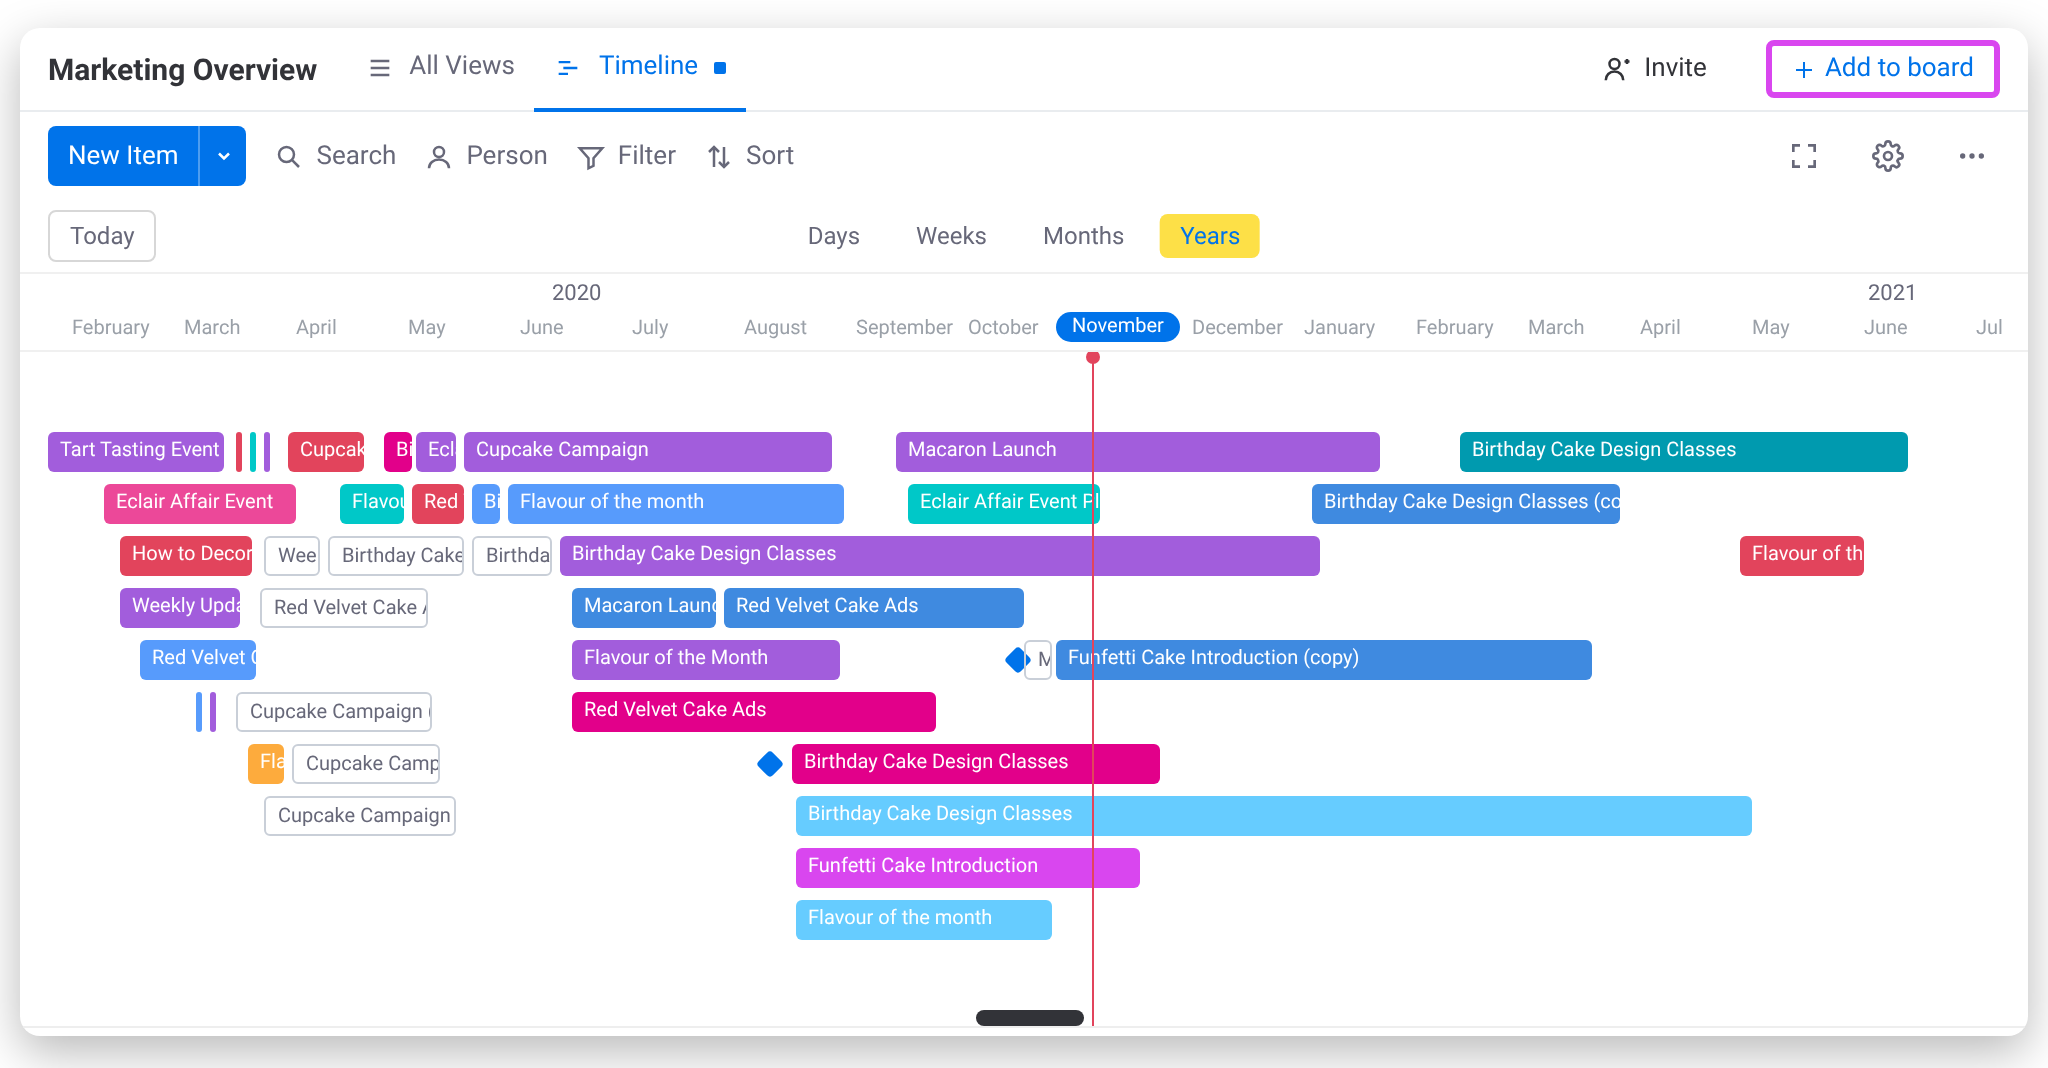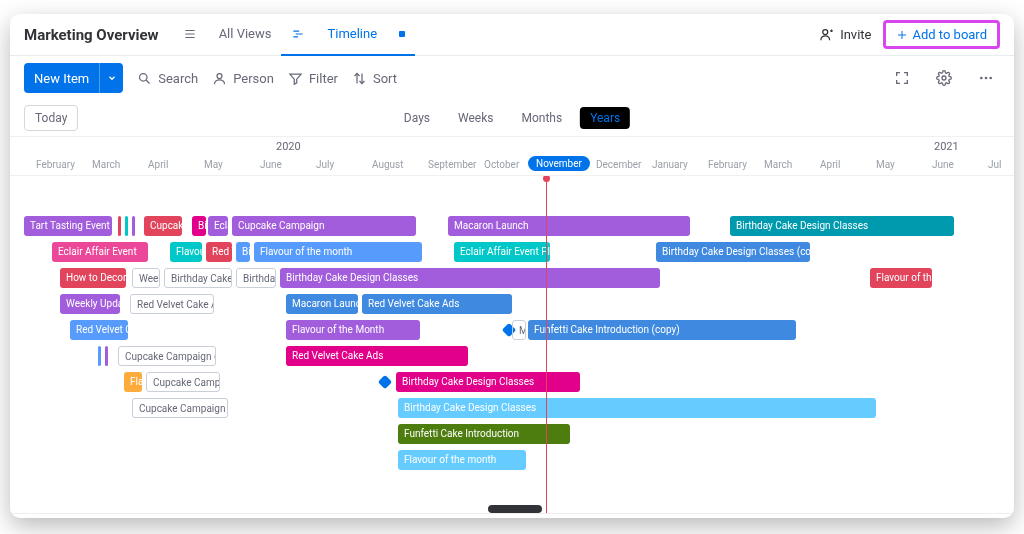--- a/index.html
+++ b/index.html
@@ -1,42 +1,42 @@
 <!DOCTYPE html>
 <html><head>
 <meta charset="utf-8">
 <style>
   * { box-sizing: border-box; margin: 0; padding: 0; font-family: -apple-system, BlinkMacSystemFont, "Segoe UI", Roboto, Helvetica, Arial, sans-serif; }
   body { background: #fff; width: 1024px; height: 534px; overflow: hidden; position: relative; }
   .app { width:1004px; height:504px; margin:14px auto 0 auto; background:#fff; border-radius:10px; box-shadow:0 8px 24px rgba(0,0,0,0.28); position:relative; overflow:hidden; }
   
   .topbar { display:flex; align-items:center; height:42px; padding:0 14px; border-bottom:1px solid #e9ecef; font-size:13px; color:#323338; }
   .board-title { font-weight:700; font-size:15px; margin-right:14px; }
-  .view-tab { display:flex; align-items:center; gap:22px; height:42px; padding:0 10px; color:#676879; cursor:pointer; border-bottom:2px solid transparent; }
+  .view-tab { display:flex; align-items:center; gap:8px; height:42px; padding:0 10px; color:#676879; cursor:pointer; border-bottom:2px solid transparent; }
   .view-tab.active { color:#0073ea; border-bottom-color:#0073ea; }
   .view-tab .pin { width:6px;height:6px;background:#676879;display:inline-block;border-radius:1px;}
   .view-tab.active .pin{background:#0073ea;}
   .spacer { flex:1; }
-  .top-right { display:flex; align-items:center; gap:12px; }
+  .top-right { display:flex; align-items:center; gap:30px; }
   .invite { display:flex; align-items:center; gap:6px; font-size:13px; color:#323338; cursor:pointer; }
   .add-board { display:flex; align-items:center; gap:4px; border:3px solid #d946ef; color:#0073ea; font-size:13px; padding:4px 10px; border-radius:4px; cursor:pointer; }
   
   .toolbar { display:flex; align-items:center; height:44px; padding:0 14px; gap:14px; font-size:13px; color:#323338;}
   .new-item { display:flex; align-items:center; background:#0073ea; color:#fff; border-radius:4px; height:30px; cursor:pointer;}
   .new-item .lbl { padding:0 10px;}
   .new-item .caret { width:24px; height:30px; display:flex; align-items:center; justify-content:center; border-left:1px solid rgba(255,255,255,.3);}
   .tool { display:flex; align-items:center; gap:6px; color:#676879; cursor:pointer;}
   .toolbar .spacer{flex:1;}
   .toolbar .icon-btn{width:28px;height:28px;display:flex;align-items:center;justify-content:center;color:#676879;cursor:pointer;}
   
   .time-controls { display:flex; align-items:center; height:36px; padding:0 14px;}
   .today-btn { border:1px solid #d7d7d7; font-size:12px; color:#676879; padding:5px 10px; border-radius:4px; cursor:pointer;}
   .scale-group { display:flex; gap:8px; position:absolute; left:50%; transform:translateX(-50%);}
   .scale { font-size:12px; color:#676879; padding:4px 10px; border-radius:4px; cursor:pointer;}
-  .scale.active { background:#000000; color:#0073ea;text-align:center;}
+  .scale.active { background:#fde047; color:#0073ea;text-align:center;}
   
   .year-row { position:relative; height:20px; border-top:1px solid #f0f0f0; font-size:11px; color:#676879;}
   .year-row span{position:absolute;top:3px;}
   .month-row { position:relative; height:20px; font-size:10px; color:#9aa0a8; border-bottom:1px solid #f0f0f0;}
   .month-row > div { position:absolute; top:3px;margin-left:12px; }
   .month-row .current { background:#0073ea; color:#fff; padding:2px 8px; border-radius:10px; top:0;}
   
   .chart { position:relative; height:338px; overflow:hidden; border-bottom:1px solid #eee;}
   .today-line { position:absolute; top:0; bottom:0; width:1px; background:#e2445c; z-index:5;}
   .today-line::before{content:"";position:absolute;top:-1px;left:-3px;width:7px;height:7px;border-radius:50%;background:#e2445c;}
@@ -230,17 +230,17 @@
       <div class="marker" style="left: 88px; width: 3px; top: 170px; background: rgb(87, 155, 252);"></div>
       <div class="marker" style="left: 95px; width: 3px; top: 170px; background: rgb(162, 93, 220);"></div>
       <div class="bar outline" style="left: 108px; width: 98px; top: 170px;">Cupcake Campaign (cop</div>
       <div class="bar" style="left: 276px; width: 182px; top: 170px; background: rgb(226, 0, 138);">Red Velvet Cake Ads</div>
       <div class="bar" style="left: 114px; width: 18px; top: 196px; background: rgb(253, 171, 61);">Fla</div>
       <div class="bar outline" style="left: 136px; width: 74px; top: 196px;">Cupcake Campaign</div>
       <div class="diamond" style="left: 370px; top: 201px;"></div>
       <div class="bar" style="left: 386px; width: 184px; top: 196px; background: rgb(226, 0, 138);">Birthday Cake Design Classes</div>
       <div class="bar outline" style="left: 122px; width: 96px; top: 222px;">Cupcake Campaign (copy)</div>
       <div class="bar" style="left: 388px; width: 478px; top: 222px; background: rgb(102, 204, 255);">Birthday Cake Design Classes</div>
-      <div class="bar" style="left: 388px; width: 172px; top: 248px; background: #4d7c0f;">Funfetti Cake Introduction</div>
+      <div class="bar" style="left: 388px; width: 172px; top: 248px; background: #d946ef;">Funfetti Cake Introduction</div>
       <div class="bar" style="left: 388px; width: 128px; top: 274px; background: rgb(102, 204, 255);">Flavour of the month</div>
     </div>
 
 </div>
 
 </body></html>

